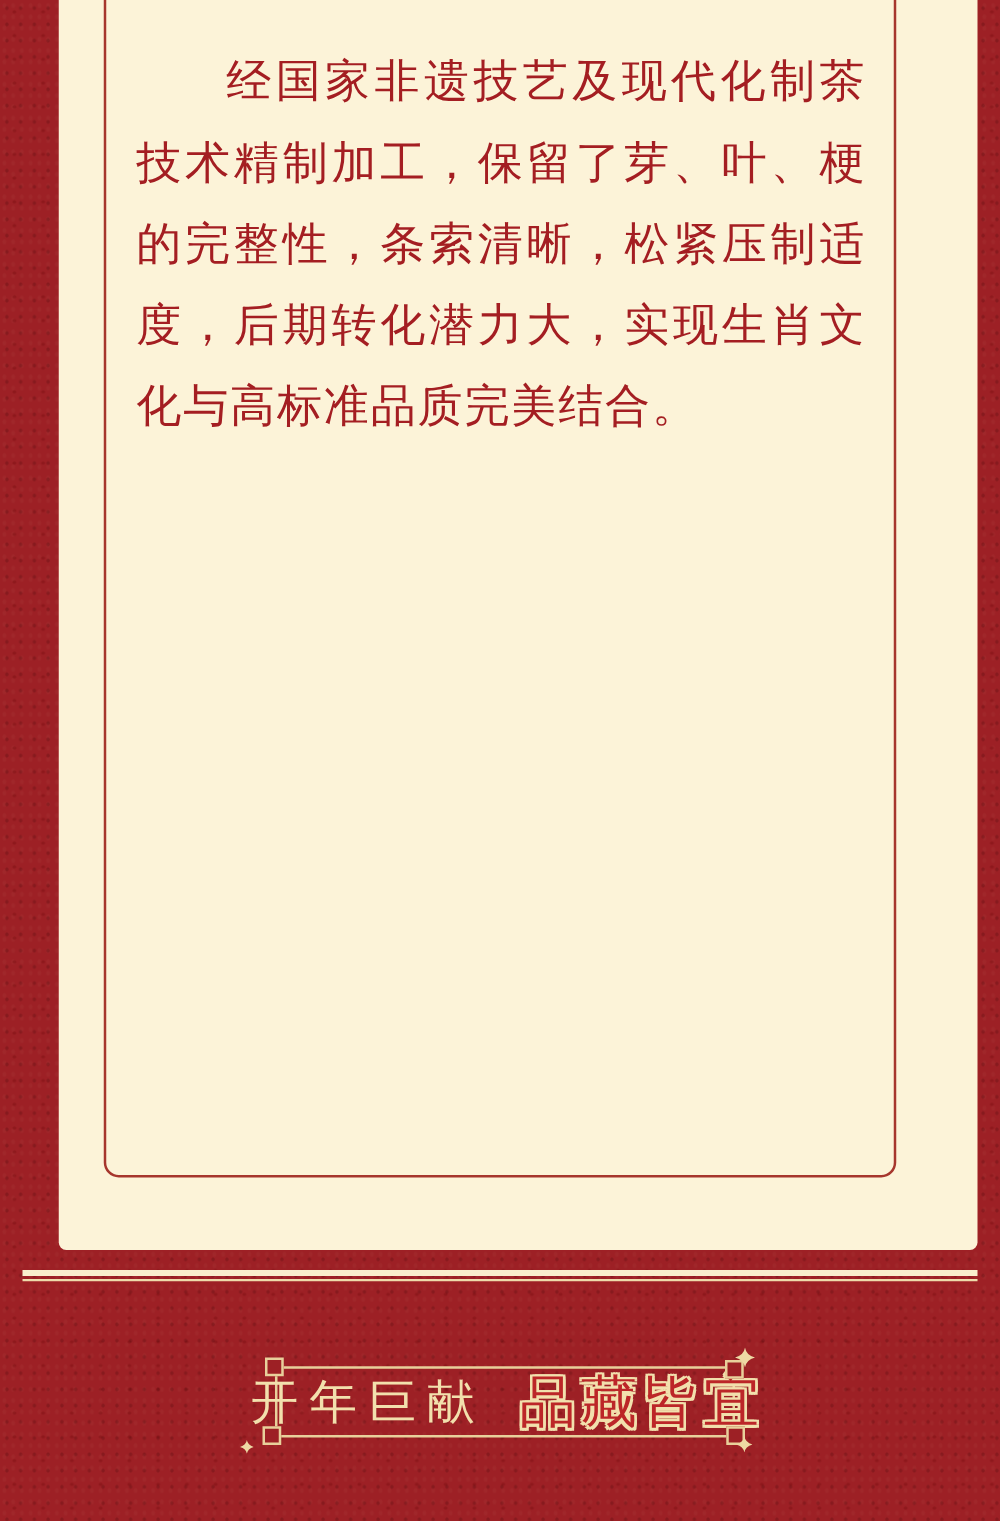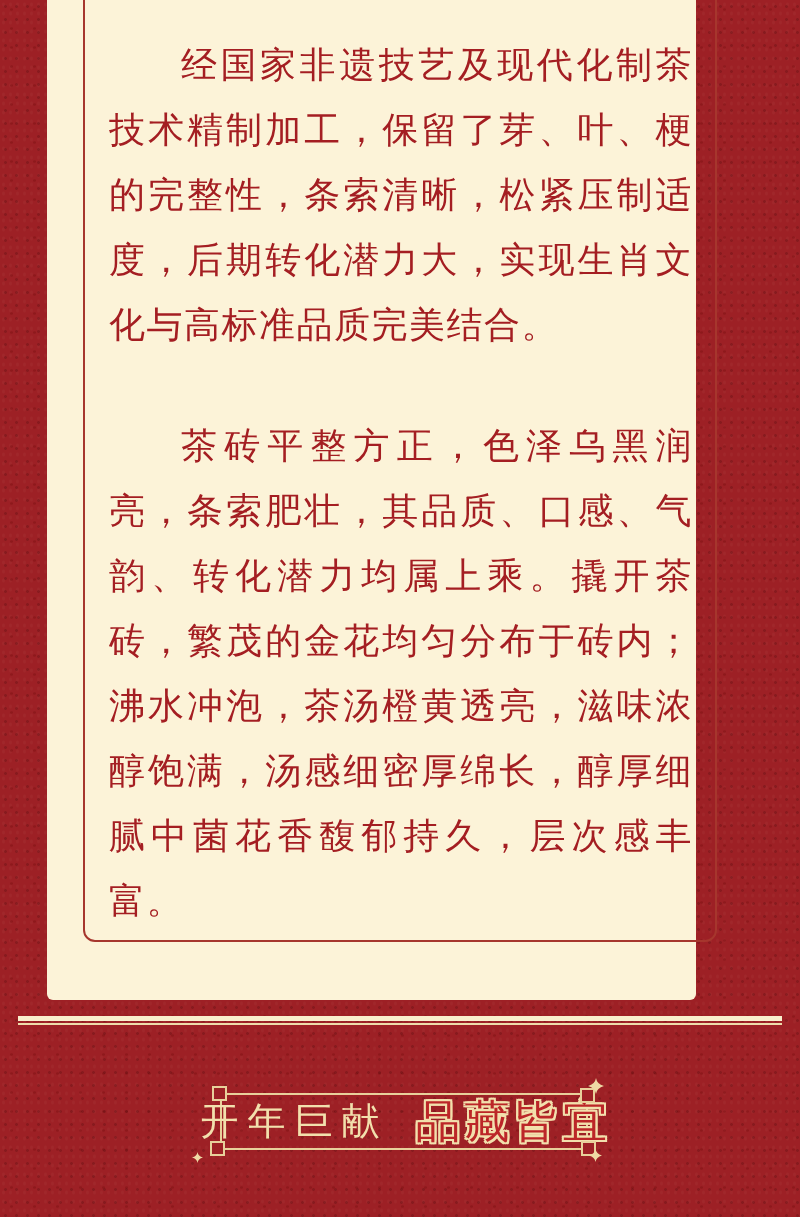--- a/index.html
+++ b/index.html
@@ -13,21 +13,21 @@
       radial-gradient(rgba(56,4,6,0.22) 1px, transparent 1.6px),
       radial-gradient(rgba(125,15,18,0.45) 1px, transparent 2px),
       radial-gradient(rgba(255,226,190,0.035) 1px, transparent 2px);
     background-size: 11px 13px, 23px 19px, 7px 9px;
   }
 
   
   .panel{
     position:absolute;
     left:47px; top:0;
-    width:649px; height:1000px;
+    width:735px; height:1000px;
     background:#fcf3d8;
     border-radius:0 0 6px 6px;
   }
   .inner-frame{
     position:absolute;
     left:36px; top:-12px;
     width:630px; height:950px;
     border:2px solid #a6362d;
     border-radius:0 0 12px 12px;
   }
@@ -111,21 +111,20 @@
 </style>
 </head>
 <body>
 
 <div class="page">
 
   <section class="panel">
     <div class="inner-frame"></div>
     <div class="copy">
       <p>经国家非遗技艺及现代化制茶技术精制加工，保留了芽、叶、梗的完整性，条索清晰，松紧压制适度，后期转化潜力大，实现生肖文化与高标准品质完美结合。</p>
-      <p>茶砖平整方正，色泽乌黑润亮，条索肥壮，其品质、口感、气韵、转化潜力均属上乘。撬开茶砖，繁茂的金花均匀分布于砖内；沸水冲泡，茶汤橙黄透亮，滋味浓醇饱满，汤感细密厚绵长，醇厚细腻中菌花香馥郁持久，层次感丰富。</p>
     </div>
   </section>
 
   <div class="divider"></div>
 
   <div class="badge">
     <span class="corner tl"></span>
     <span class="corner tr"></span>
     <span class="corner bl"></span>
     <span class="corner br"></span>

